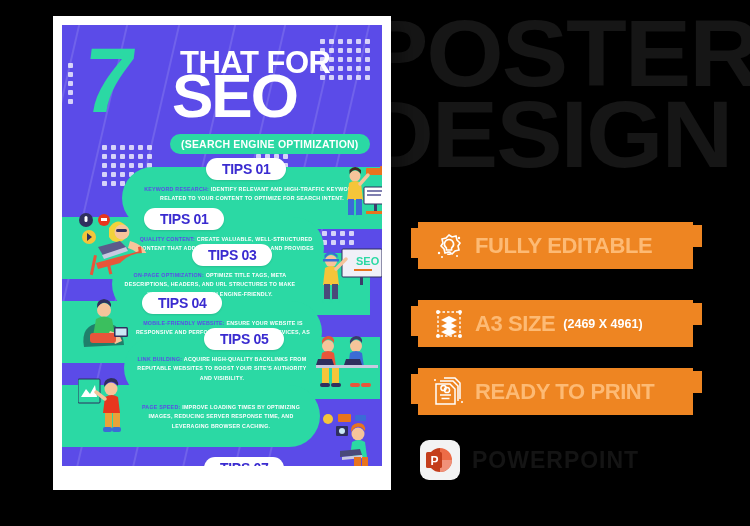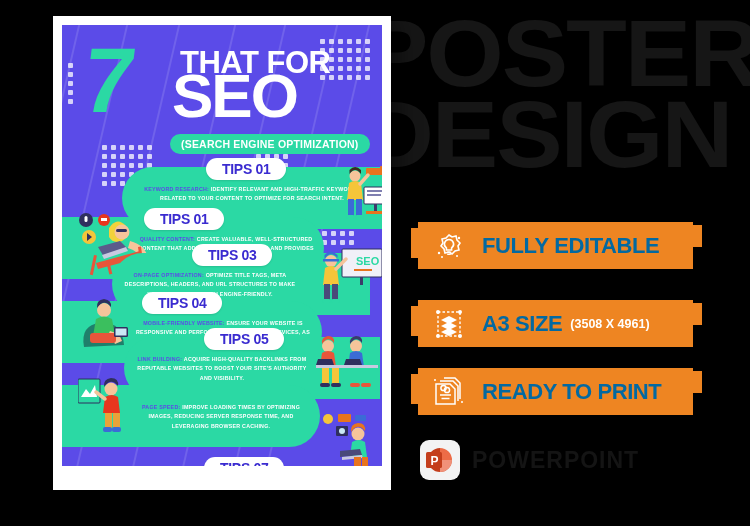--- a/index.html
+++ b/index.html
@@ -128,22 +128,22 @@
   .badge .brush:before {
     content:""; position:absolute; left:-7px; top:6px;
     width:14px; height:30px; background:#EE8522;
   }
   .badge .brush:after {
     content:""; position:absolute; right:-9px; top:3px;
     width:16px; height:22px; background:#EE8522;
   }
   .badge .ic { position:relative; margin-left:14px; width:34px; height:34px; flex:none; }
   .badge .txt {
-    position:relative; color:#0369a1; font-weight:bold;
-    font-size:22px; letter-spacing:-.4px; margin-left:16px;
+    position:relative; color:#fdba74; font-weight:bold;
+    font-size:22px; letter-spacing:-.4px; margin-left:9px;
     white-space:nowrap;
   }
   .badge .sub {
     position:relative; color:#fff; font-weight:bold;
     font-size:12.5px; margin-left:8px; white-space:nowrap;
   }
 
   
   #ppt { position:absolute; left:420px; top:440px; display:flex; align-items:center; }
   #ppt .logo {
@@ -421,21 +421,21 @@
           <circle cx="28" cy="29" r="2"></circle>
       </g>
       <g fill="#fff">
         <path d="M17 9 l8 4 -8 4 -8 -4z"></path>
         <path d="M17 15 l8 4 -8 4 -8 -4z"></path>
         <path d="M17 21 l8 4 -8 4 -8 -4z"></path>
       </g>
     </svg>
   </div>
   <div class="txt">A3 SIZE</div>
-  <div class="sub">(3508 X 4961)</div>
+  <div class="sub">(2469 X 4961)</div>
 </div>
 
 <div class="badge" style="left:418px; top:368px;">
   <div class="brush"></div>
   <div class="ic">
     <svg width="34" height="34" viewBox="0 0 34 34">
       <g fill="none" stroke="#fff" stroke-width="1.5">
         <path d="M4 9 h14 l5 5 v15 h-19z"></path>
         <path d="M8 6 h13 l5 5 v15"></path>
         <path d="M12 3 h11 l5 5 v16"></path>

